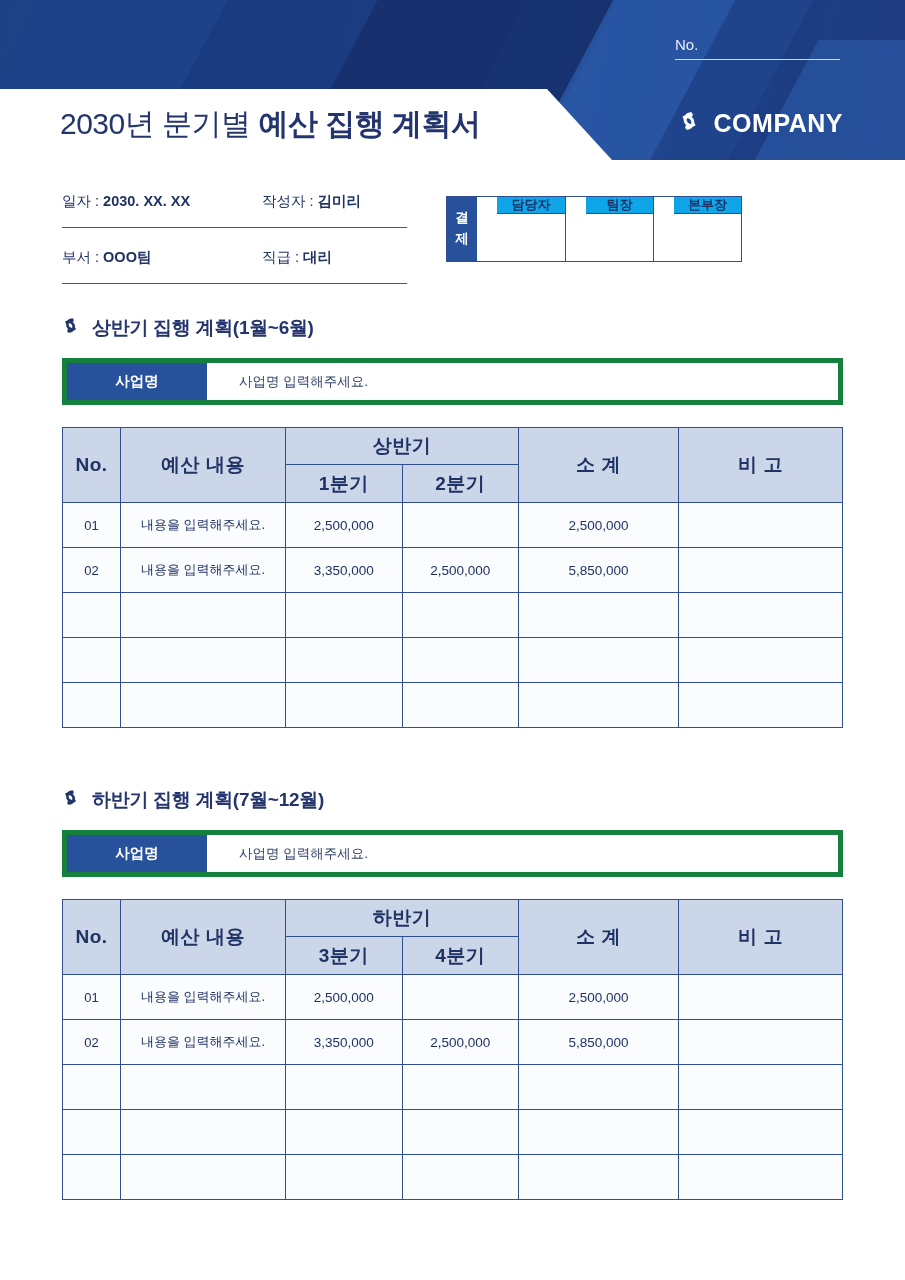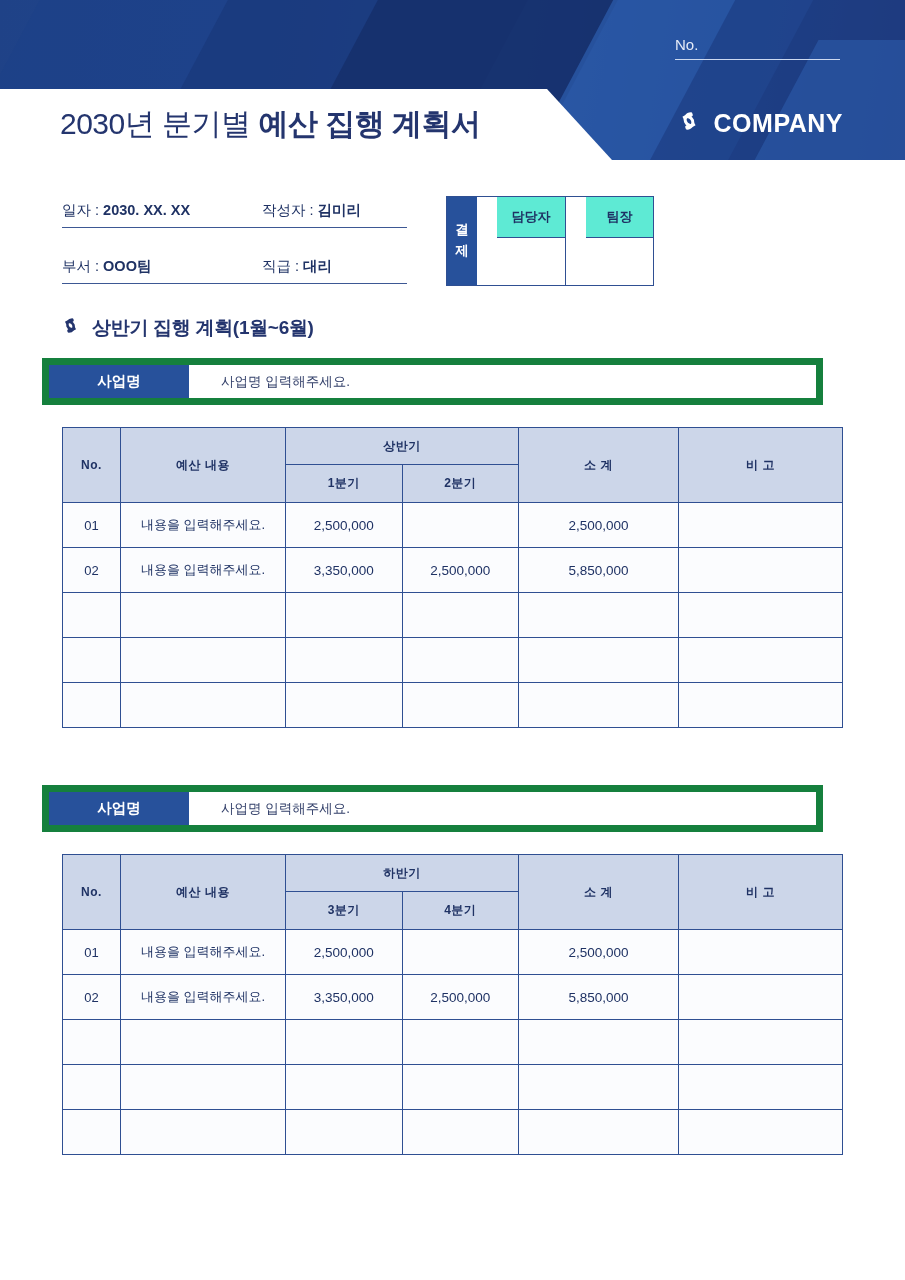--- a/index.html
+++ b/index.html
@@ -139,21 +139,21 @@
   .meta-left {
     position: absolute;
     left: 62px; top: 32px;
     width: 345px;
   }
   .meta-row {
     display: flex;
     border-bottom: 1.5px solid #3d5894;
     padding: 0 0 7px 0;
     height: 36px;
-    align-items: flex-end;
+    align-items: flex-start;
   }
   .meta-row + .meta-row { margin-top: 20px; }
   .meta-cell {
     font-size: 14.5px;
     color: #1f3264;
     white-space: nowrap;
   }
   .meta-cell.first { width: 200px; }
   .meta-cell .lbl { font-weight: 400; }
   .meta-cell .val { font-weight: 700; }
@@ -180,22 +180,22 @@
   }
   .appr-cols { display: flex; }
   .appr-col {
     width: 88px;
     border-left: 1px solid #2f4f92;
     display: flex;
     flex-direction: column;
   }
   .appr-col:first-child { border-left: none; }
   .appr-head {
-    height: 41px;
-    background: #5eead4;
+    height: 17px;
+    background: #0ea5e9;
     color: #1f3264;
     font-size: 13px;
     font-weight: 700;
     display: flex;
     align-items: center;
     justify-content: center;
     border-bottom: 1px solid #2f4f92;
     margin-left: 20px;
   }
   .appr-body { height: 47px; background: #ffffff; }
@@ -211,25 +211,25 @@
   }
   .sec-title-text {
     font-size: 19px;
     font-weight: 700;
     color: #24356e;
     letter-spacing: -0.3px;
   }
 
   
   .biz-bar {
-    margin-left: 42px;
+    margin-left: 62px;
     width: 781px;
     height: 47px;
     display: flex;
-    border: 7px solid #15803d;
+    border: 5px solid #15803d;
   }
   .biz-label {
     width: 140px;
     background: #27519b;
     color: #ffffff;
     font-size: 14.5px;
     font-weight: 700;
     display: flex;
     align-items: center;
     justify-content: center;
@@ -252,21 +252,21 @@
     border-collapse: collapse;
     table-layout: fixed;
   }
   .tbl th, .tbl td {
     border: 1px solid #2f4f92;
     text-align: center;
     color: #1f3264;
   }
   .tbl thead th {
     background: #ccd6e9;
-    font-size: 12px;
+    font-size: 19px;
     font-weight: 700;
     letter-spacing: 0.5px;
   }
   .th-no     { width: 58px;  }
   .th-desc   { width: 165px; }
   .th-q1     { width: 117px; }
   .th-q2     { width: 117px; }
   .th-sum    { width: 160px; }
   .th-note   { width: 164px; }
 
@@ -349,20 +349,24 @@
     </div>
     <div class="appr-cols">
       <div class="appr-col">
         <div class="appr-head">담당자</div>
         <div class="appr-body"></div>
       </div>
       <div class="appr-col">
         <div class="appr-head">팀장</div>
         <div class="appr-body"></div>
       </div>
+      <div class="appr-col">
+        <div class="appr-head">본부장</div>
+        <div class="appr-body"></div>
+      </div>
     </div>
   </div>
 
 </div>
 
 <div class="section" id="sec1" style="top:313px;">
 
   <div class="sec-title">
     <span>
       <svg width="25" height="25" viewBox="0 0 32 32" aria-hidden="true">
@@ -435,20 +439,31 @@
         <td></td>
         <td></td>
       </tr>
     </tbody>
   </table>
 
 </div>
 
 <div class="section" id="sec2" style="top:785px;">
 
+  <div class="sec-title">
+    <span>
+      <svg width="25" height="25" viewBox="0 0 32 32" aria-hidden="true">
+        <g transform="rotate(-20 16 16)" fill="none" stroke="#24356e" stroke-width="3.4" stroke-linecap="round">
+          <path d="M20.5 9.5 A6.2 6.2 0 1 0 20.5 21.2 L11.5 21.2"></path>
+          <path d="M11.5 22.5 A6.2 6.2 0 1 0 11.5 10.8 L20.5 10.8"></path>
+        </g>
+      </svg>
+    </span>
+    <span class="sec-title-text">하반기 집행 계획(7월~12월)</span>
+  </div>
 
   <div class="biz-bar">
     <div class="biz-label">사업명</div>
     <div class="biz-value">사업명 입력해주세요.</div>
   </div>
 
   <table class="tbl">
     <thead>
       <tr>
         <th class="th-no tall" rowspan="2">No.</th>

